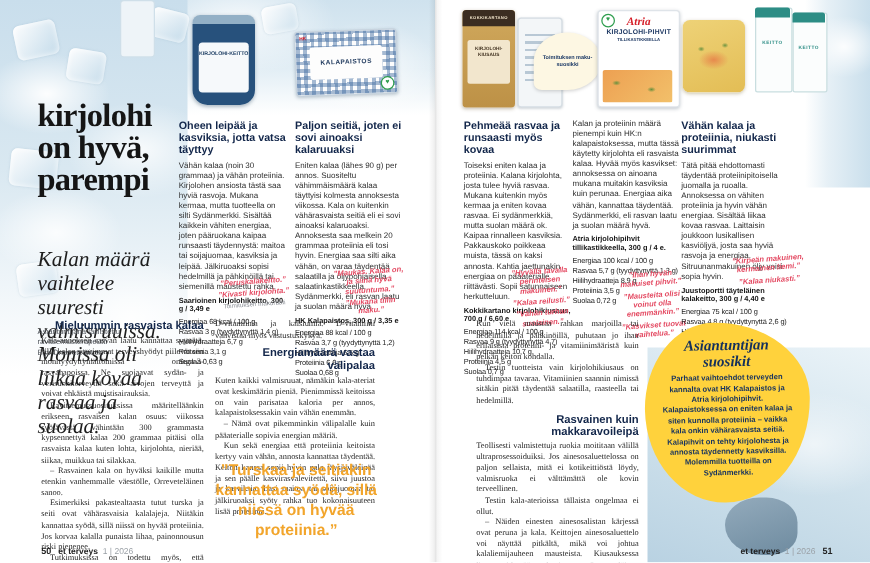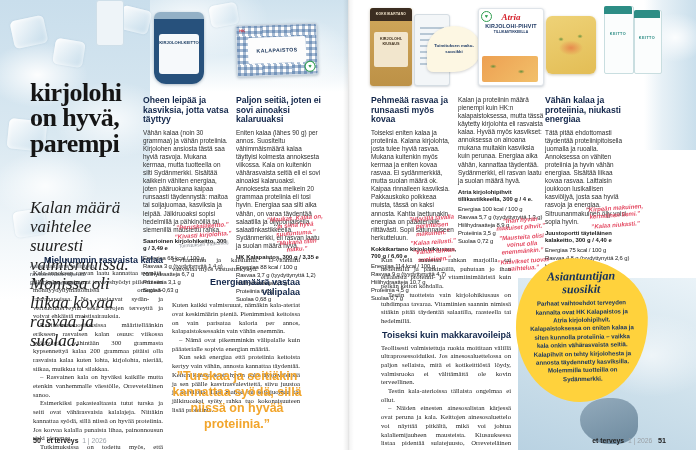--- a/index.html
+++ b/index.html
@@ -267,21 +267,21 @@
       <div>Suolaa 0,72 g</div>
     </div>
     <div class="quotes">
       <div class="q">”Ihan hyvän makuiset pihvit.”</div>
       <div class="q">”Mausteita olisi voinut olla enemmänkin.”</div>
       <div class="q">”Kasvikset tuovat vaihtelua.”</div>
     </div>
   </section>
 
   <section class="pcol" id="c5" style="left:545px;">
-    <h3 class="col-h">Vähän kalaa ja proteiinia, niukasti energiaa</h3>
+    <h3 class="col-h">Vähän kalaa ja proteiinia, niukasti suurimmat</h3>
     <p class="col-body">Tätä pitää ehdottomasti täydentää proteiinipitoisella juomalla ja ruoalla. Annoksessa on vähiten proteiinia ja hyvin vähän energiaa. Sisältää liikaa kovaa rasvaa. Laittaisin joukkoon lusikallisen kasviöljyä, josta saa hyviä rasvoja ja energiaa. Sitruunanmakuinen öljy voisi sopia hyvin.</p>
     <p class="col-prod">Juustoportti täyteläinen kalakeitto, 300 g / 4,40 e</p>
     <div class="nut">
       <div>Energiaa 75 kcal / 100 g</div>
       <div>Rasvaa 4,8 g (tyydyttynyttä 2,6 g)</div>
       <div>Hiilihydraatteja 5,5 g</div>
       <div>Proteiinia 2,5 g</div>
       <div>Suolaa 0,84 g</div>
     </div>
     <div class="quotes">
@@ -306,21 +306,21 @@
     <p>Kuten kaikki valmisruuat, nämäkin kala-ateriat ovat keskimäärin pieniä. Pienimmissä keitoissa on vain parisataa kaloria per annos, kalapaistoksessakin vain vähän enemmän.</p>
     <p>– Nämä ovat pikemminkin välipalalle kuin pääaterialle sopivia energian määriä.</p>
     <p>Kun sekä energiaa että proteiinia keitoista kertyy vain vähän, annosta kannattaa täydentää. Keiton kanssa sopii hyvin pala täysjyväleipää ja sen päälle kasvirasvalevitettä, siivu juustoa ja kasviksia. Lasi maitoa tai soijajuomaa tai jälkiruoaksi syöty rahka tuo kokonaisuuteen lisää proteiinia.</p>
   </div>
 
   <div class="pullquote">”Turskaa ja seitiäkin kannattaa syödä, sillä niissä on hyvää proteiinia.”</div>
 
   <div class="bcol" style="left:381px;">
     <p>Kun vielä maustaa rahkan marjoilla tai hedelmillä ja pähkinöillä, puhutaan jo ihan erilaisista proteiini- ja vitamiinimääristä kuin pelkän keiton kohdalla.</p>
     <p>Testin tuotteista vain kirjolohikiusaus on tuhdimpaa tavaraa. Vitamiinien saannin nimissä sitäkin pitää täydentää salaatilla, raasteella tai hedelmillä.</p>
-    <h4 class="b-h mid">Toiseksi kuin makkaravoileipä</h4>
+    <h4 class="b-h mid">Rasvainen kuin makkaravoileipä</h4>
     <p>Teollisesti valmistettuja ruokia moititaan välillä ultraprosessoiduiksi. Jos ainesosaluettelossa on paljon sellaista, mitä ei kotikeittiöstä löydy, valmisruoka ei välttämättä ole kovin terveellinen.</p>
     <p>Testin kala-aterioissa tällaista ongelmaa ei ollut.</p>
     <p>– Näiden einesten ainesosalistan kärjessä ovat peruna ja kala. Keittojen ainesosaluettelo voi näyttää pitkältä, mikä voi johtua kalaliemijauheen mausteista. Kiusauksessa listaa pidentää sulatejuusto, Orreveteläinen sanoo tavasta lukea tuoteselosteita.</p>
 
   </div>
 
   <div class="blob">
     <h4>Asiantuntijan suosikit</h4>
     <p>Parhaat vaihtoehdot terveyden kannalta ovat HK Kalapaistos ja Atria kirjolohipihvit. Kalapaistoksessa on eniten kalaa ja siten kunnolla proteiinia – vaikka kala onkin vähärasvaista seitiä. Kalapihvit on tehty kirjolohesta ja annosta täydennetty kasviksilla. Molemmilla tuotteilla on Sydänmerkki.</p>
   </div>

